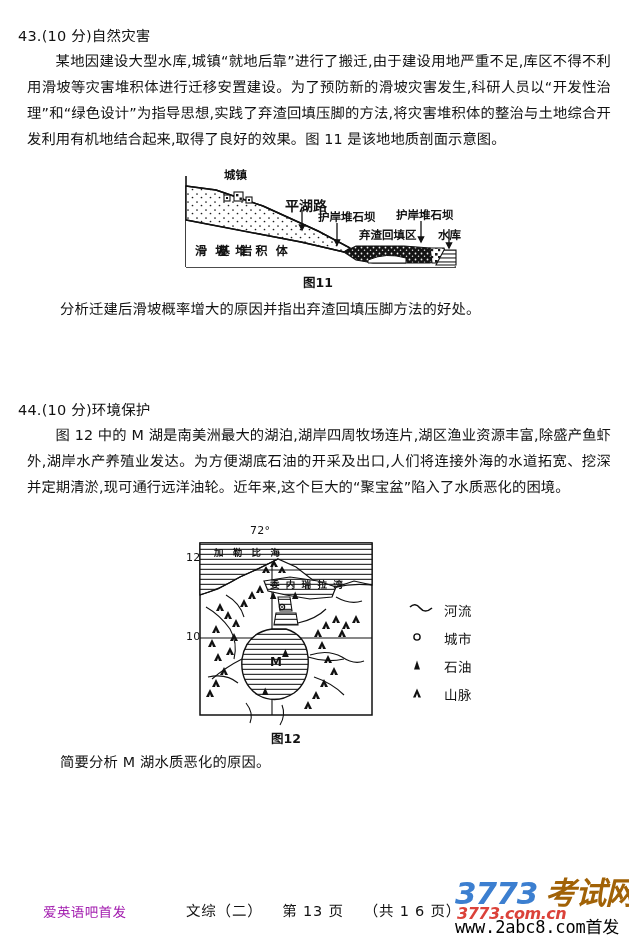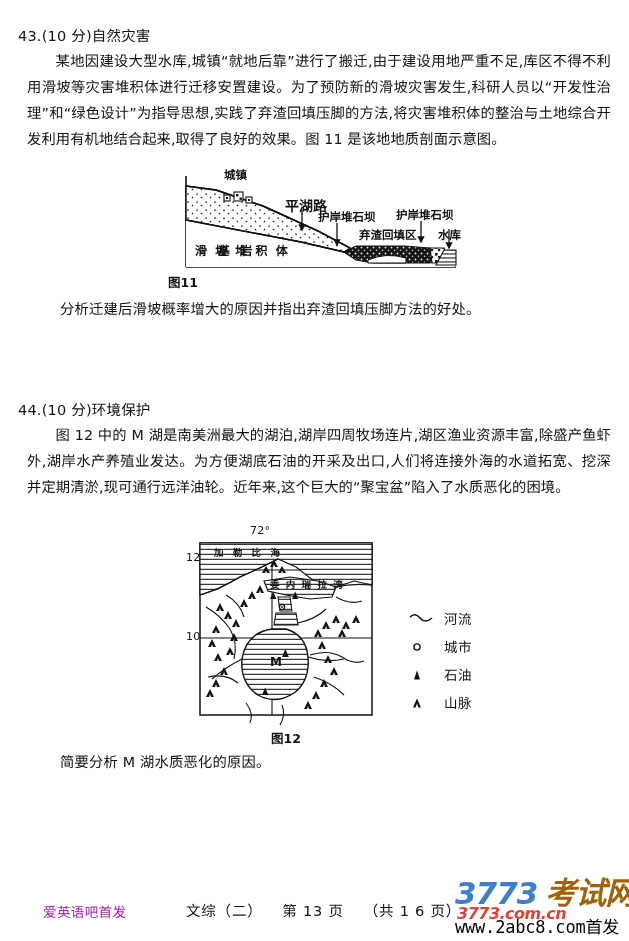--- a/index.html
+++ b/index.html
@@ -56,20 +56,21 @@
     left: 168px;
     top: 168px;
     width: 300px;
     height: 112px;
   }
   .fig11-cap {
     position: absolute;
     left: 168px;
     top: 272px;
     width: 300px;
+    text-align: center;
     font-size: 12.5px;
     font-weight: bold;
   }
 
   
   .fig12-wrap {
     position: absolute;
     left: 186px;
     top: 537px;
     width: 200px;
@@ -99,21 +100,21 @@
 
   
   .legend {
     position: absolute;
     left: 408px;
     top: 600px;
     width: 110px;
   }
   .legend-row {
     display: flex;
-    align-items: flex-end;
+    align-items: flex-start;
     height: 28px;
   }
   .legend-sym {
     width: 26px;
     height: 18px;
     display: flex;
     align-items: center;
     justify-content: center;
     flex: 0 0 26px;
   }

